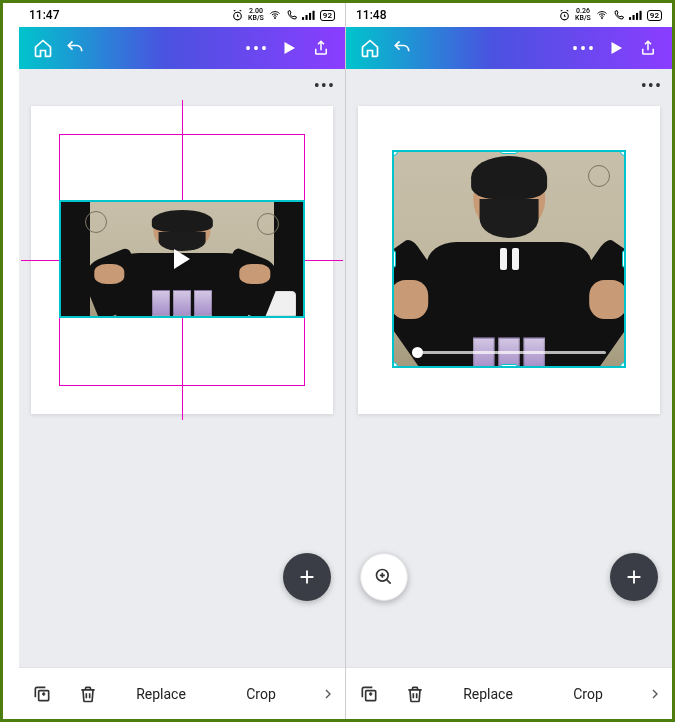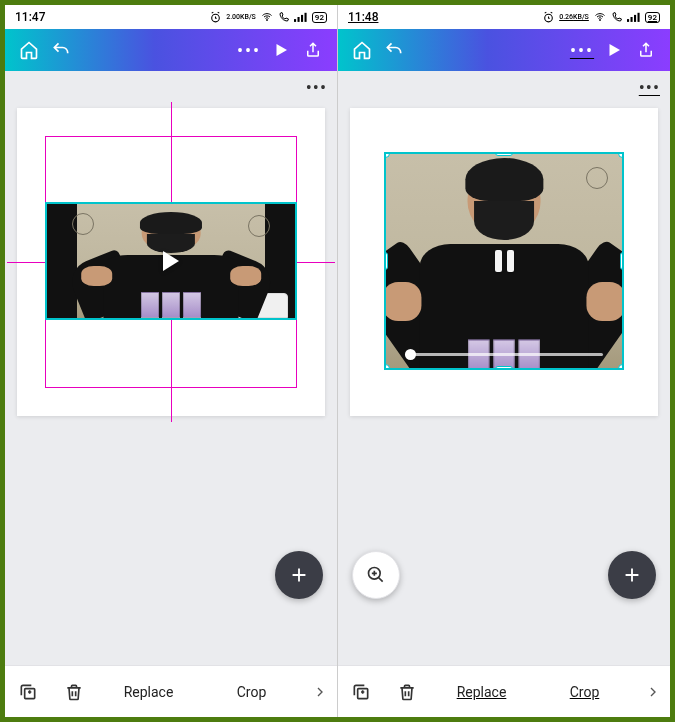--- a/index.html
+++ b/index.html
@@ -1,22 +1,22 @@
 <!DOCTYPE html>
 <html><head>
 <meta charset="utf-8">
 <style>
   * { box-sizing: border-box; margin: 0; padding: 0; }
   body { font-family: -apple-system, BlinkMacSystemFont, "Segoe UI", Roboto, sans-serif; background: #fff; }
-  .outer { width: 675px; height: 722px; display: flex; border: 5px solid #4d7c0f; }
+  .outer { width: 675px; height: 722px; display: flex; border: 3px solid #4d7c0f; padding-left: 16px; }
   .phone { flex: 1; display: flex; flex-direction: column; background: #fff; position: relative; }
-  .phone + .phone { border-left: 1px solid #ccc; text-decoration: underline; }
+  .phone + .phone { border-left: 1px solid #ccc; }
   .statusbar { height: 24px; display: flex; align-items: center; justify-content: space-between; padding: 0 10px; font-size: 12px; font-weight: 500; color: #000; }
   .status-right { display: flex; align-items: center; gap: 4px; font-size: 10px; }
-  .status-kbs { display: flex; flex-direction: row; align-items: center; line-height: 7px; font-size: 7px; }
+  .status-kbs { display: flex; flex-direction: column; align-items: center; line-height: 7px; font-size: 7px; }
   .appbar { height: 42px; background: linear-gradient(90deg, #00C4CC 0%, #4A52E0 45%, #8B3DFF 100%); display: flex; align-items: center; padding: 0 8px; }
   .appbar .spacer { flex: 1; }
   .appbar .aicon { width: 32px; height: 32px; display: flex; align-items: center; justify-content: center; color: #fff; cursor: pointer; }
   .workspace { flex: 1; background: #EBECEF; display: flex; flex-direction: column; position: relative; }
   .ws-top { display: flex; justify-content: flex-end; padding: 6px 10px 0 10px; }
   .dots-dark { color: #333; font-size: 18px; letter-spacing: 1px; }
   .canvas { background: #fff; margin: 10px 12px; box-shadow: 0 1px 4px rgba(0,0,0,0.12); position: relative; height: 308px; }
   .grid-v { position: absolute; top: 0; bottom: 0; width: 1px; background: #E800BE; }
   .grid-h { position: absolute; left: -10px; right: -10px; height: 1px; background: #E800BE; }
   .crop-frame { position: absolute; border: 1px solid #E800BE; }

